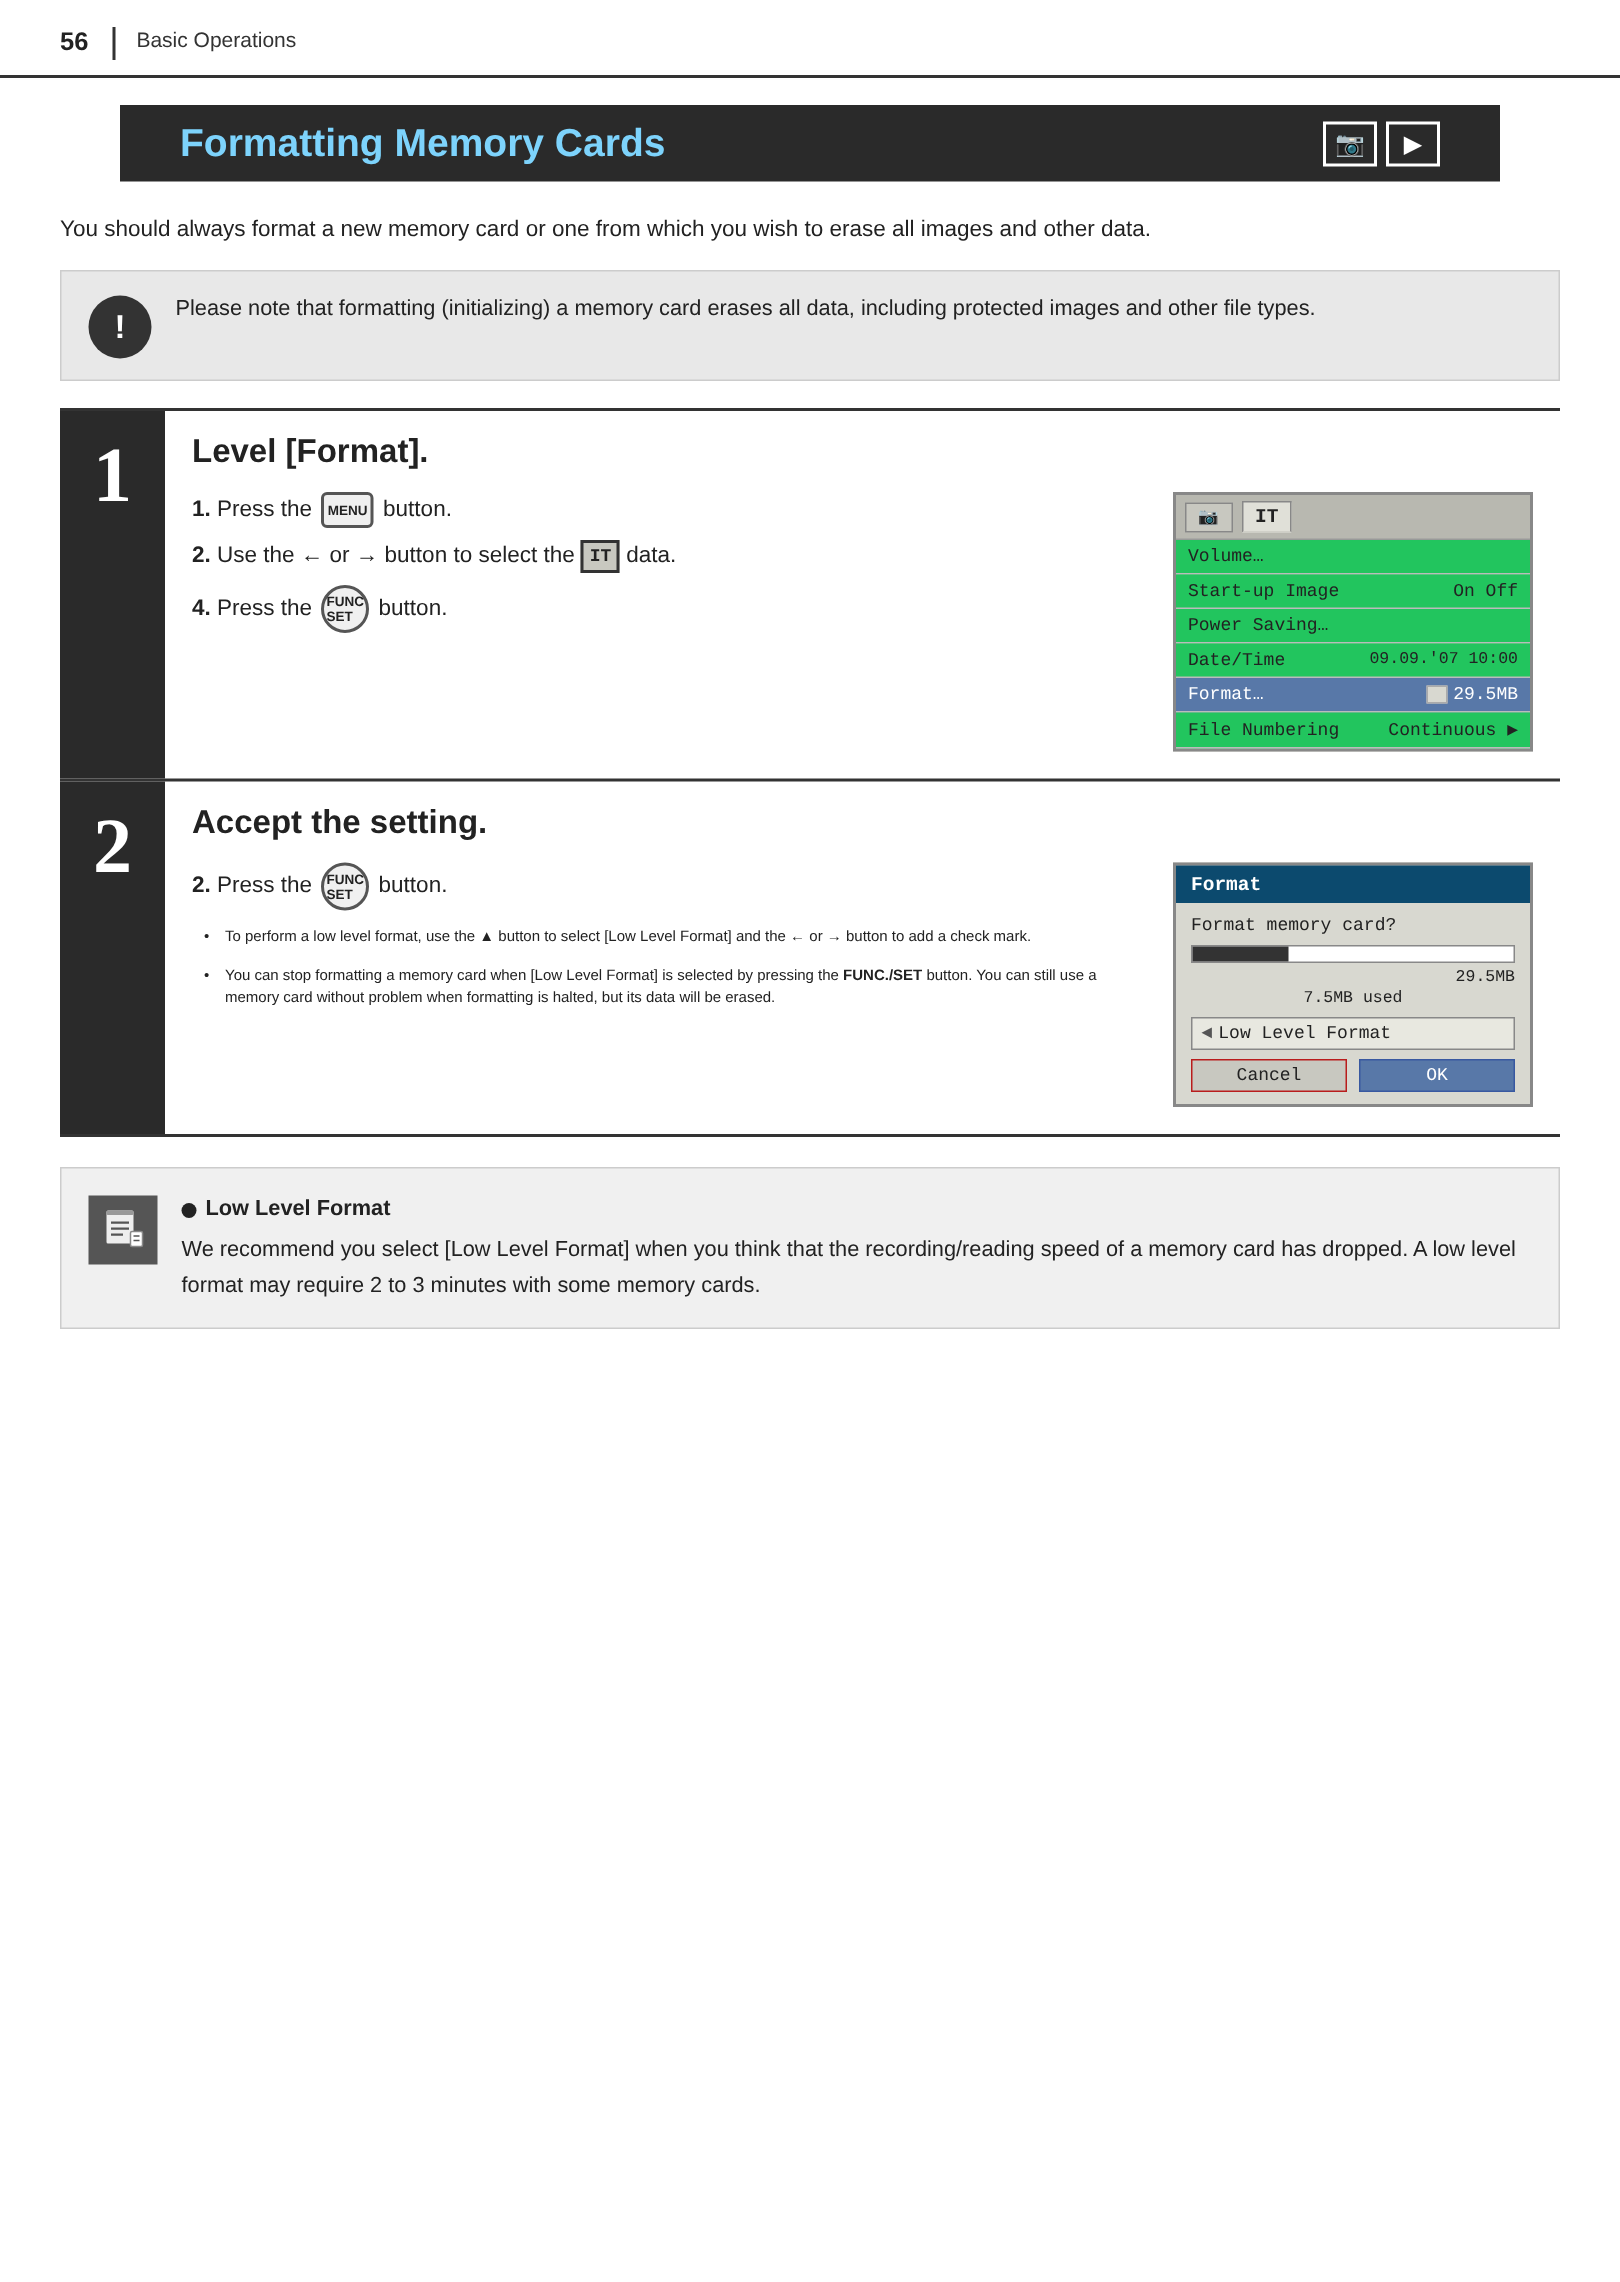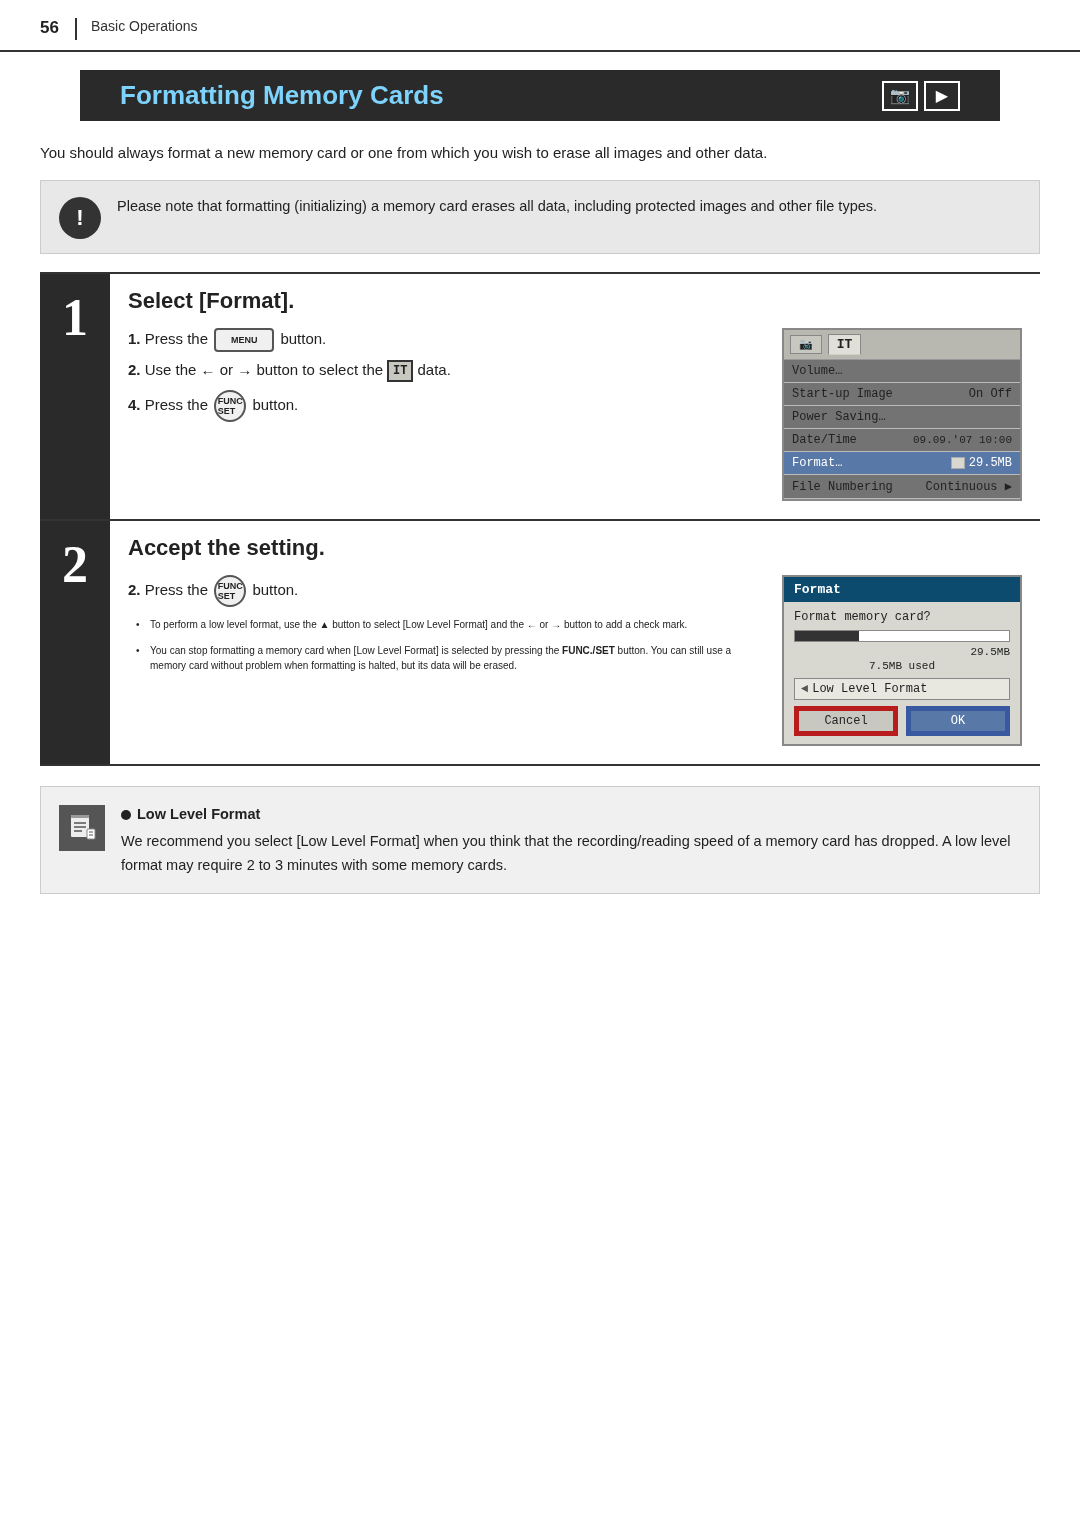--- a/index.html
+++ b/index.html
@@ -202,21 +202,21 @@
       border-bottom: none;
     }
 
     .cam-menu-item {
       padding: 4px 8px;
       border-bottom: 1px solid #bbb;
       font-size: 12px;
       display: flex;
       justify-content: space-between;
       align-items: center;
-      background: #737373;
+      background: #22c55e;
     }
     .cam-menu-item.selected {
       background: #5878a8;
       color: #fff;
     }
 
     
     .format-dialog {
       border: 2px solid #888;
       background: #d0d0c8;
@@ -274,21 +274,21 @@
     .dialog-arrows {
       color: #555;
     }
     .dialog-buttons {
       display: flex;
       justify-content: space-between;
       gap: 8px;
     }
     .dialog-btn {
       flex: 1;
-      border: 5px solid #b91c1c;
+      border: 1px solid #b91c1c;
       padding: 3px 14px;
       text-align: center;
       font-size: 12px;
       background: #c8c8c0;
     }
     .dialog-btn.ok {
       background: #5878a8;
       color: #fff;
       border-color: #3858a0;
     }
@@ -306,21 +306,21 @@
       font-family: Arial, sans-serif;
       font-weight: bold;
       vertical-align: middle;
       margin: 0 2px;
       background: #f0f0f0;
     }
     .btn-menu {
       display: inline-flex;
       align-items: center;
       justify-content: center;
-      width: 60px;
+      width: 35px;
       height: 24px;
       border: 2px solid #555;
       border-radius: 4px;
       font-size: 9px;
       font-weight: bold;
       vertical-align: middle;
       margin: 0 2px;
       background: #f0f0f0;
     }
 
@@ -394,21 +394,21 @@
   <div class="warning-box">
     <div class="warning-icon">!</div>
     <div class="warning-text">Please note that formatting (initializing) a memory card erases all data, including protected images and other file types.</div>
   </div>
 
   <div class="step-section">
     <div class="step-number-col">
       <span>1</span>
     </div>
     <div class="step-content">
-      <div class="step-title">Select [Format].</div>
+      <div class="step-title">Level [Format].</div>
       <div class="step-body">
         <div class="step-instructions">
 
           <div class="numbered-item">
             <span style="font-weight:bold;">1. </span>
             <span>Press the </span>
             <span class="btn-menu" style="font-size:9px; font-weight:bold;">MENU</span>
             <span> button.</span>
           </div>
 

